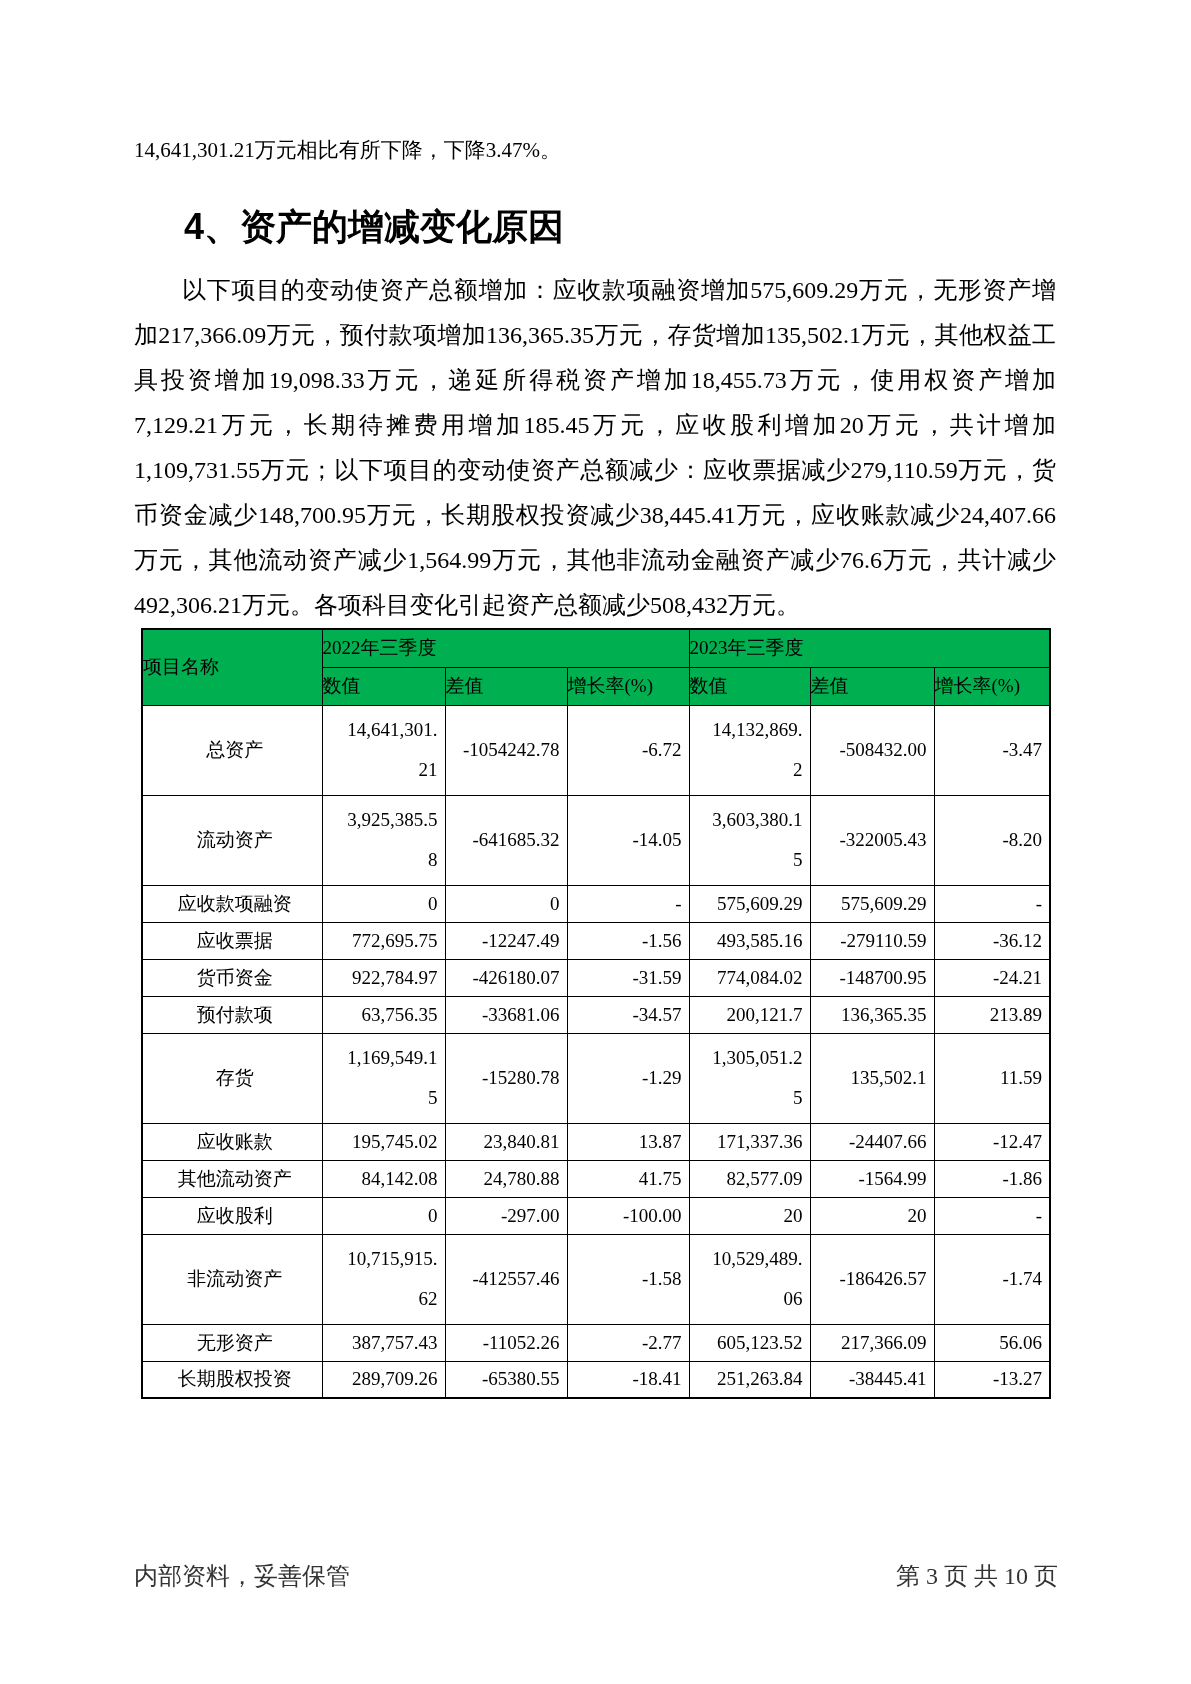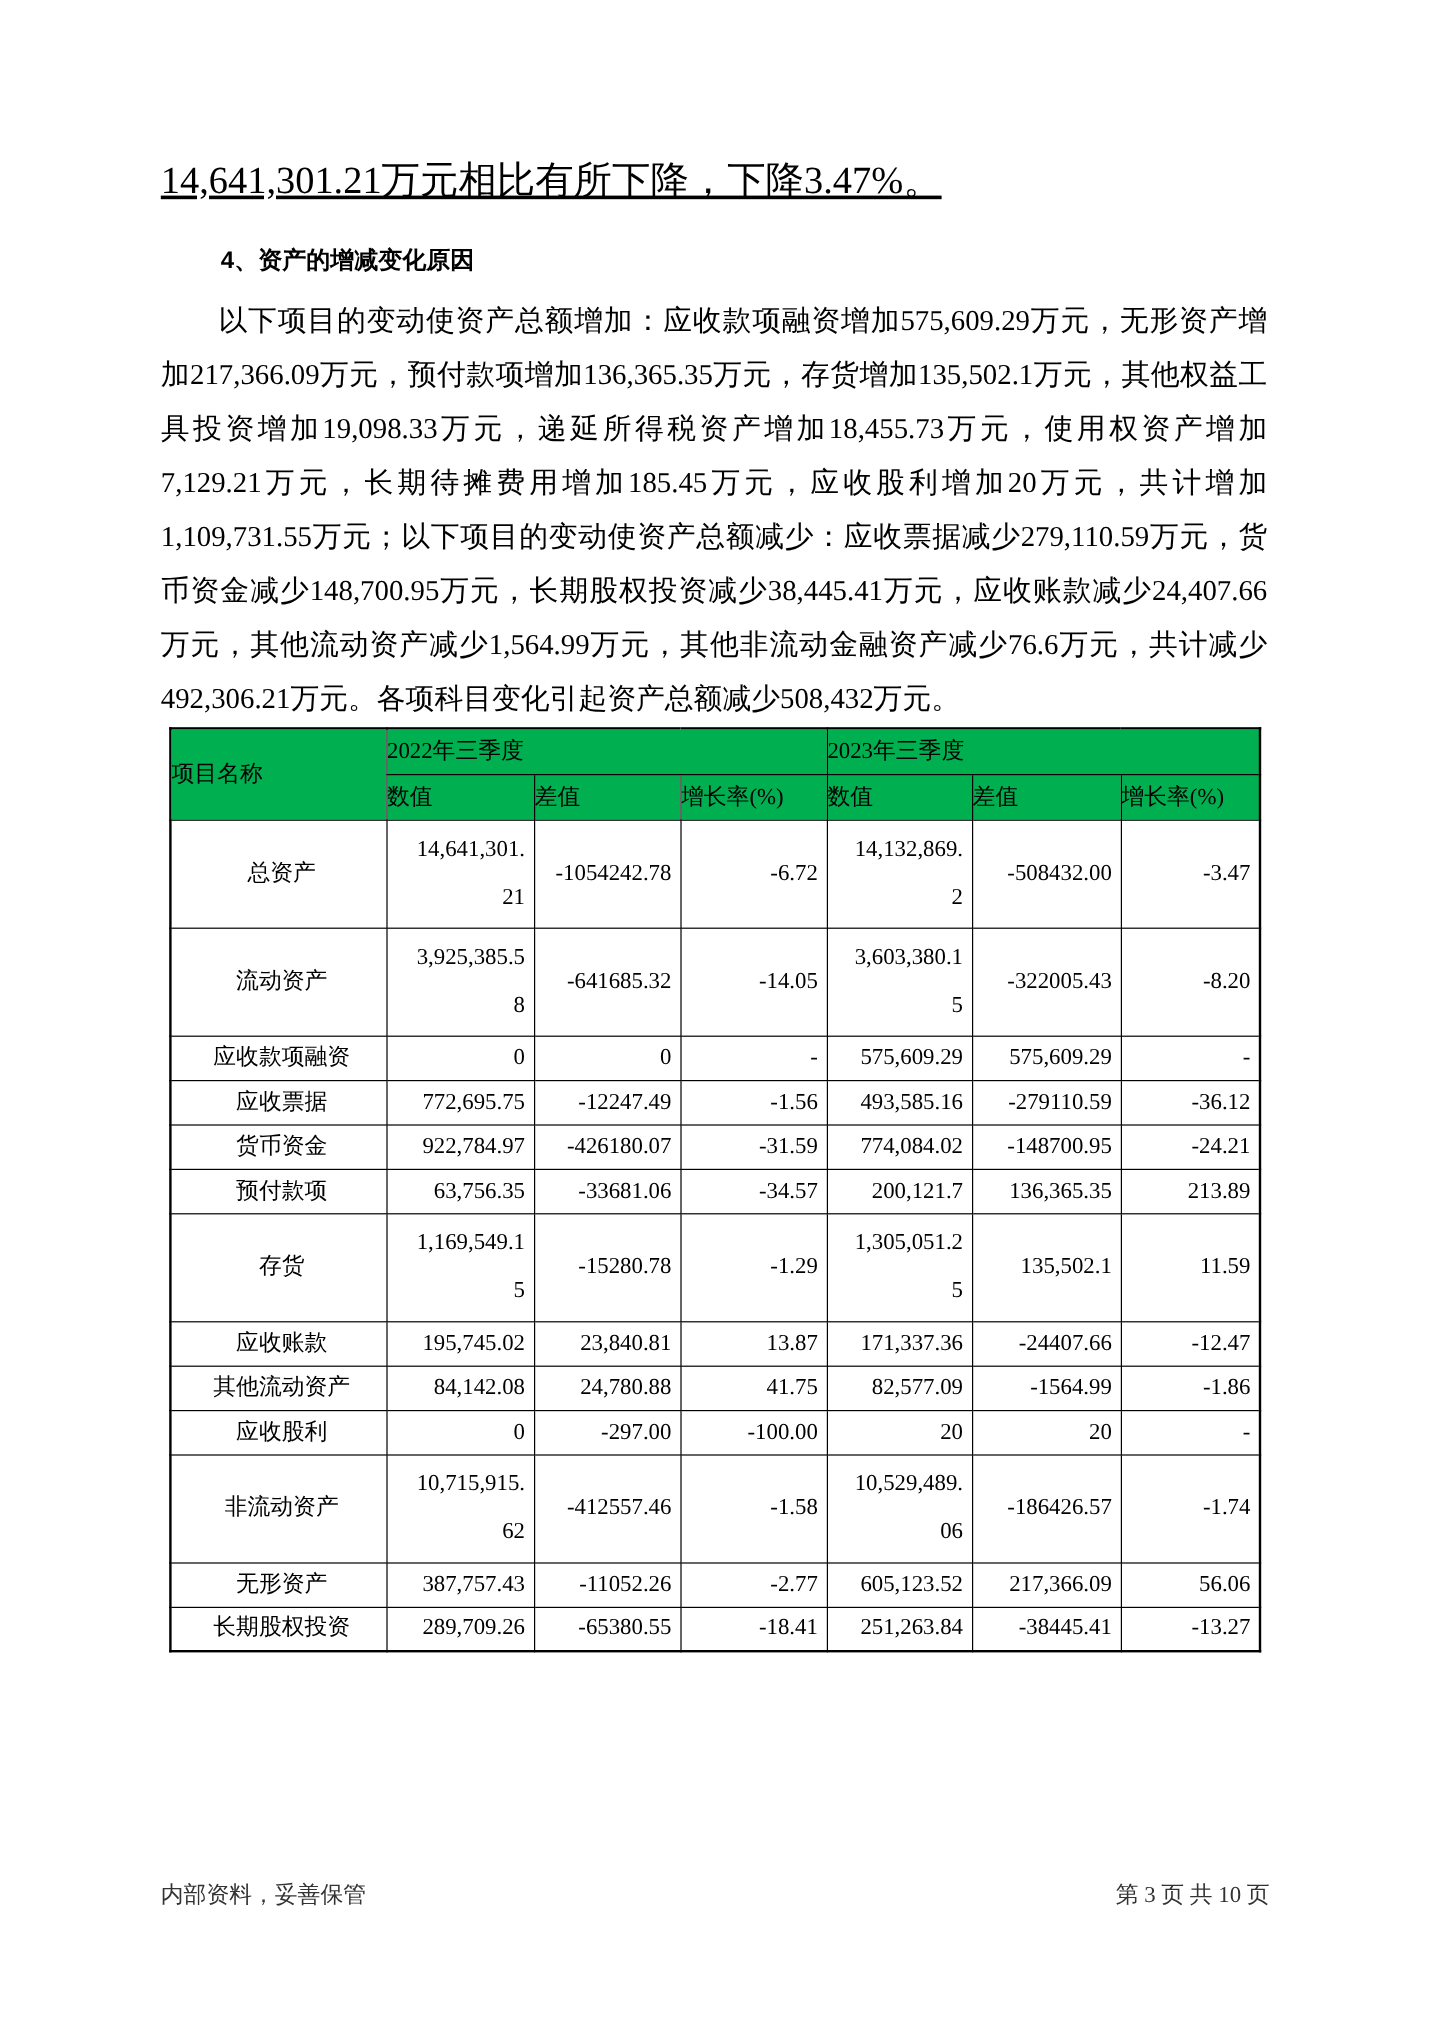--- a/index.html
+++ b/index.html
@@ -13,28 +13,27 @@
     font-family: "Liberation Serif", "DejaVu Serif", serif;
     color: #000000;
   }
   .content {
     position: absolute;
     left: 134px;
     top: 128px;
     width: 922px;
   }
   .cont-line {
-    font-size: 32px;
+    font-size: 21px;
     line-height: 45px;
-    text-decoration: underline;
   }
   .heading {
     font-family: "Liberation Sans", "DejaVu Sans", sans-serif;
     font-weight: bold;
-    font-size: 20px;
+    font-size: 36px;
     margin-top: 30px;
     margin-left: 50px;
   }
   .body-para {
     margin-top: 16px;
     font-size: 24px;
     line-height: 45px;
     text-align: justify;
     text-indent: 2em;
   }
@@ -70,21 +69,21 @@
   .data-table tbody tr.tall td { height: 90px; line-height: 40px; }
   .data-table td.item { text-align: center; padding-left: 9px; padding-right: 4px; }
   .data-table td.num  { text-align: right; padding-right: 7px; padding-left: 4px; white-space: pre-line; }
   .footer {
     position: absolute;
     left: 134px;
     width: 924px;
     bottom: 92px;
     display: flex;
     justify-content: space-between;
-    font-size: 19px;
+    font-size: 24px;
     color: #333333;
   }
 </style>
 </head>
 <body>
 
 <div class="page">
   <div class="content">
 
     <p class="cont-line">14,641,301.21万元相比有所下降，下降3.47%。</p>

